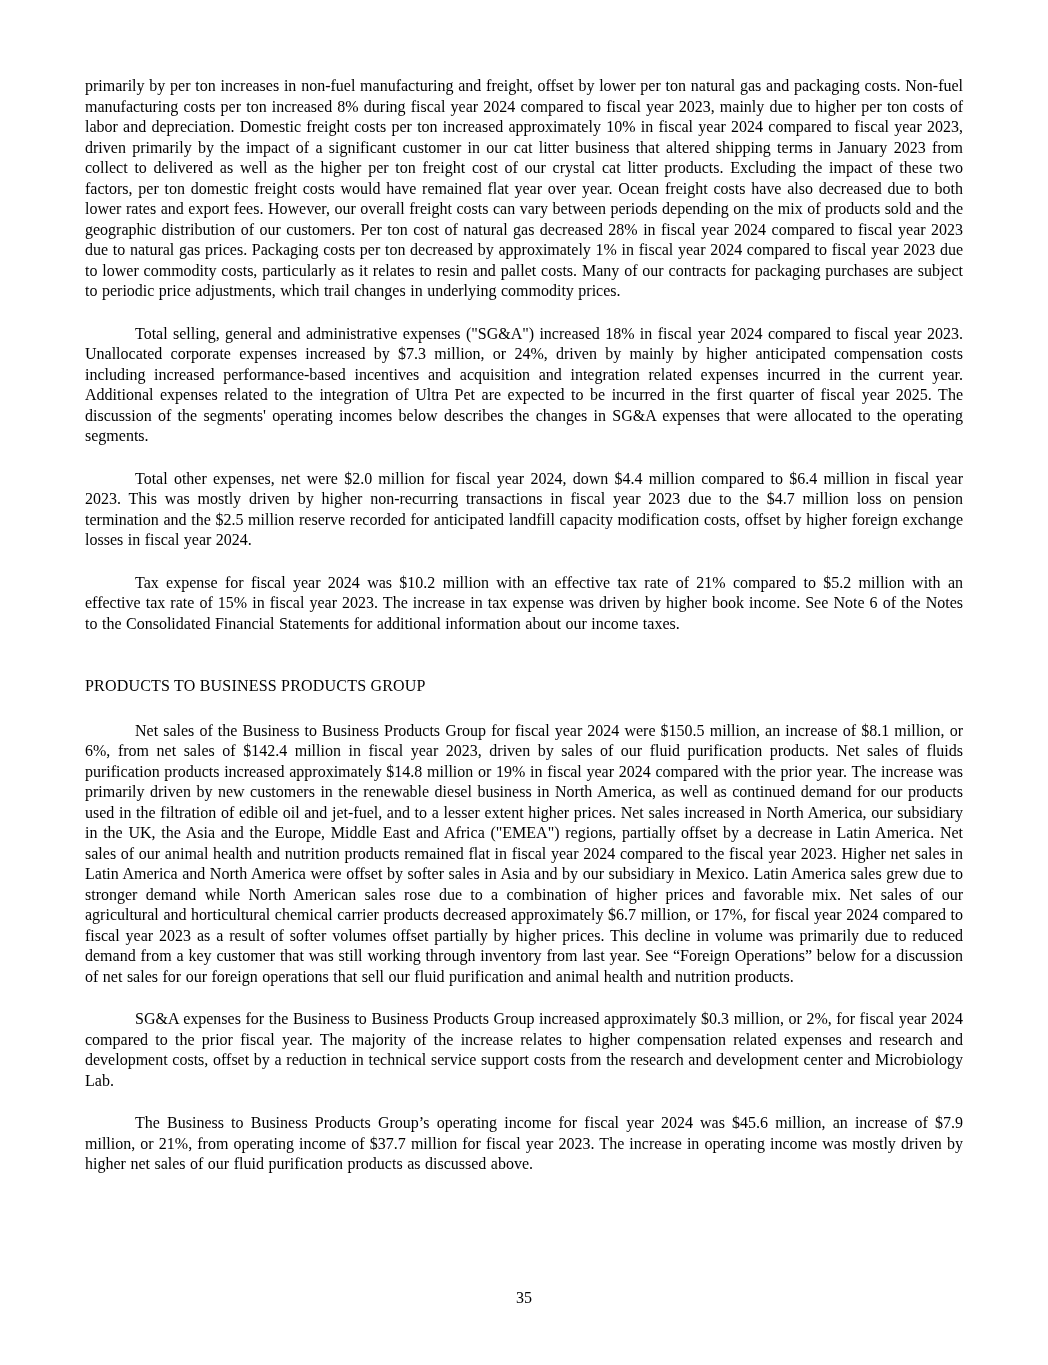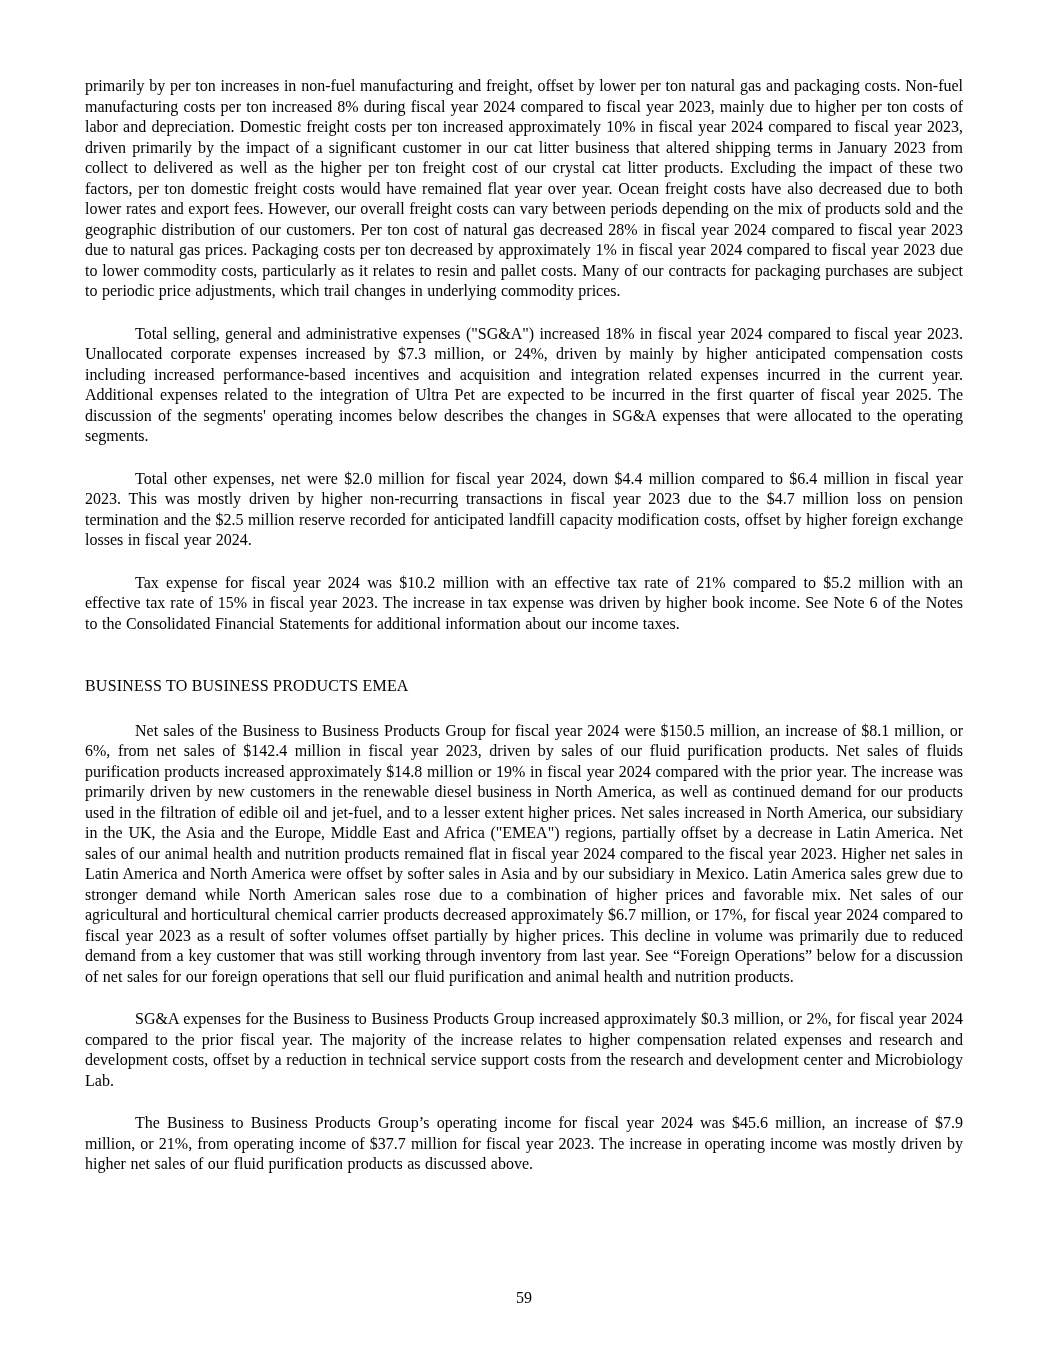--- a/index.html
+++ b/index.html
@@ -57,24 +57,24 @@
   <div class="content">
 
     <p class="para">primarily by per ton increases in non-fuel manufacturing and freight, offset by lower per ton natural gas and packaging costs. Non-fuel manufacturing costs per ton increased 8% during fiscal year 2024 compared to fiscal year 2023, mainly due to higher per ton costs of labor and depreciation. Domestic freight costs per ton increased approximately 10% in fiscal year 2024 compared to fiscal year 2023, driven primarily by the impact of a significant customer in our cat litter business that altered shipping terms in January 2023 from collect to delivered as well as the higher per ton freight cost of our crystal cat litter products. Excluding the impact of these two factors, per ton domestic freight costs would have remained flat year over year. Ocean freight costs have also decreased due to both lower rates and export fees. However, our overall freight costs can vary between periods depending on the mix of products sold and the geographic distribution of our customers. Per ton cost of natural gas decreased 28% in fiscal year 2024 compared to fiscal year 2023 due to natural gas prices. Packaging costs per ton decreased by approximately 1% in fiscal year 2024 compared to fiscal year 2023 due to lower commodity costs, particularly as it relates to resin and pallet costs. Many of our contracts for packaging purchases are subject to periodic price adjustments, which trail changes in underlying commodity prices.</p>
 
     <p class="para indent">Total selling, general and administrative expenses ("SG&amp;A") increased 18% in fiscal year 2024 compared to fiscal year 2023. Unallocated corporate expenses increased by $7.3 million, or 24%, driven by mainly by higher anticipated compensation costs including increased performance-based incentives and acquisition and integration related expenses incurred in the current year. Additional expenses related to the integration of Ultra Pet are expected to be incurred in the first quarter of fiscal year 2025. The discussion of the segments' operating incomes below describes the changes in SG&amp;A expenses that were allocated to the operating segments.</p>
 
     <p class="para indent">Total other expenses, net were $2.0 million for fiscal year 2024, down $4.4 million compared to $6.4 million in fiscal year 2023. This was mostly driven by higher non-recurring transactions in fiscal year 2023 due to the $4.7 million loss on pension termination and the $2.5 million reserve recorded for anticipated landfill capacity modification costs, offset by higher foreign exchange losses in fiscal year 2024.</p>
 
     <p class="para indent">Tax expense for fiscal year 2024 was $10.2 million with an effective tax rate of 21% compared to $5.2 million with an effective tax rate of 15% in fiscal year 2023. The increase in tax expense was driven by higher book income. See Note 6 of the Notes to the Consolidated Financial Statements for additional information about our income taxes.</p>
 
-    <h2 class="section-heading">BUSINESS TO BUSINESS PRODUCTS EMEA</h2>
+    <h2 class="section-heading">PRODUCTS TO BUSINESS PRODUCTS GROUP</h2>
 
     <p class="para indent">Net sales of the Business to Business Products Group for fiscal year 2024 were $150.5 million, an increase of $8.1 million, or 6%, from net sales of $142.4 million in fiscal year 2023, driven by sales of our fluid purification products. Net sales of fluids purification products increased approximately $14.8 million or 19% in fiscal year 2024 compared with the prior year. The increase was primarily driven by new customers in the renewable diesel business in North America, as well as continued demand for our products used in the filtration of edible oil and jet-fuel, and to a lesser extent higher prices. Net sales increased in North America, our subsidiary in the UK, the Asia and the Europe, Middle East and Africa ("EMEA") regions, partially offset by a decrease in Latin America. Net sales of our animal health and nutrition products remained flat in fiscal year 2024 compared to the fiscal year 2023. Higher net sales in Latin America and North America were offset by softer sales in Asia and by our subsidiary in Mexico. Latin America sales grew due to stronger demand while North American sales rose due to a combination of higher prices and favorable mix. Net sales of our agricultural and horticultural chemical carrier products decreased approximately $6.7 million, or 17%, for fiscal year 2024 compared to fiscal year 2023 as a result of softer volumes offset partially by higher prices. This decline in volume was primarily due to reduced demand from a key customer that was still working through inventory from last year. See “Foreign Operations” below for a discussion of net sales for our foreign operations that sell our fluid purification and animal health and nutrition products.</p>
 
     <p class="para indent">SG&amp;A expenses for the Business to Business Products Group increased approximately $0.3 million, or 2%, for fiscal year 2024 compared to the prior fiscal year. The majority of the increase relates to higher compensation related expenses and research and development costs, offset by a reduction in technical service support costs from the research and development center and Microbiology Lab.</p>
 
     <p class="para indent">The Business to Business Products Group’s operating income for fiscal year 2024 was $45.6 million, an increase of $7.9 million, or 21%, from operating income of $37.7 million for fiscal year 2023. The increase in operating income was mostly driven by higher net sales of our fluid purification products as discussed above.</p>
 
   </div>
 
-  <div class="footer">59</div>
+  <div class="footer">35</div>
 </div>
 
 </body></html>

